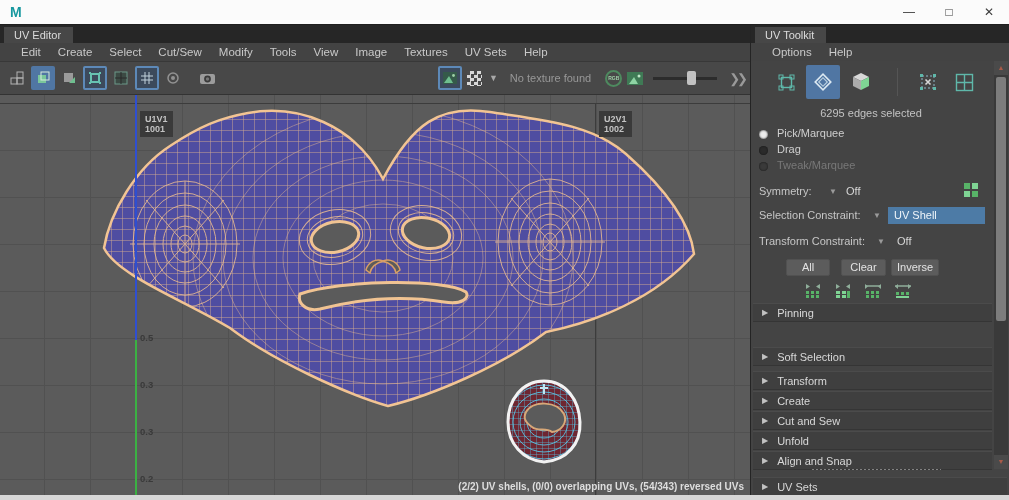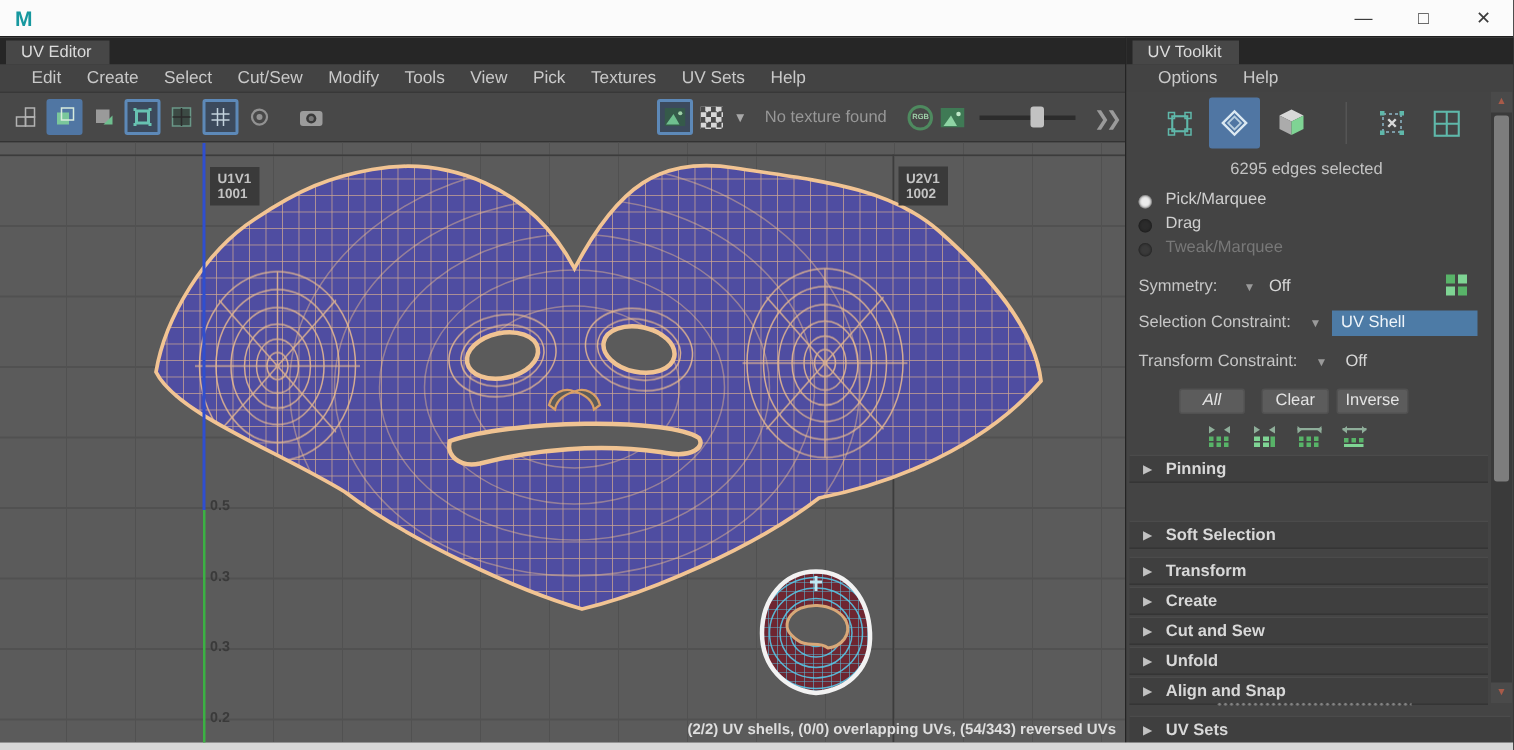--- a/index.html
+++ b/index.html
@@ -81,21 +81,21 @@
   .sel-box{position:absolute;left:137px;width:97px;height:17px;background:#4d7ba6;color:#eef4f9;
     font-size:11px;line-height:17px;padding-left:6px;}
   .cmd-btn{position:absolute;height:17px;background:#5c5c5c;border:1px solid #515151;border-radius:2px;
     color:#e3e3e3;font-size:11px;text-align:center;line-height:15px;}
   .mini-icon{position:absolute;width:22px;height:15px;}
   .section{position:absolute;left:2px;right:17px;height:19px;background:#3f3f3f;
     border-top:1px solid #4b4b4b;border-bottom:1px solid #353535;display:flex;align-items:center;}
   .section.full{right:2px;}
   .tri{color:#c2c2c2;font-size:8px;margin:0 9px 0 9px;}
   .tri::before{content:"▶";}
-  .sec-label{color:#d8d8d8;font-size:11px;font-weight:bold;}
+  .sec-label{color:#d8d8d8;font-size:11px;font-weight:normal;}
   .grip{position:absolute;top:407px;left:60px;width:130px;height:3px;
     background-image:radial-gradient(#828282 1px,transparent 1.2px);background-size:4px 3px;}
   .sbar{position:absolute;top:0;right:1px;width:14px;height:408px;background:#3a3a3a;}
   .sb-btn{position:absolute;left:0;width:14px;height:14px;background:#4a4a4a;color:#a85a48;
     font-size:7px;text-align:center;line-height:14px;}
   .sb-up{top:0;} .sb-up::before{content:"▲";}
   .sb-down{bottom:0;} .sb-down::before{content:"▼";}
   .sb-handle{position:absolute;left:2px;top:16px;width:10px;height:244px;background:#7d7d7d;border-radius:2px;}
 </style>
 </head>
@@ -117,21 +117,21 @@
       <span class="tab">UV Editor</span>
     </div>
     <div class="menubar">
       <span>Edit</span>
       <span>Create</span>
       <span>Select</span>
       <span>Cut/Sew</span>
       <span>Modify</span>
       <span>Tools</span>
       <span>View</span>
-      <span>Pick</span>
+      <span>Image</span>
       <span>Textures</span>
       <span>UV Sets</span>
       <span>Help</span>
     </div>
 
     <div class="toolbar">
       <div class="tbtn">
         <svg width="16" height="16">
             <g fill="none" stroke="#b2b2b2">
               <rect x="2" y="8" width="6" height="6"></rect>
@@ -395,21 +395,21 @@
         </svg>
 
       <span class="f-label" style="top:148px;">Selection Constraint:</span>
       <span class="f-caret" style="left:122px;top:150px;"></span>
       <div class="sel-box" style="top:146px;">UV Shell</div>
 
       <span class="f-label" style="top:174px;">Transform Constraint:</span>
       <span class="f-caret" style="left:126px;top:176px;"></span>
       <span class="f-value" style="left:146px;top:174px;">Off</span>
 
-      <div class="cmd-btn" style="left:35px;top:198px;width:44px;font-style:italic;">All</div>
+      <div class="cmd-btn" style="left:35px;top:198px;width:44px;">All</div>
       <div class="cmd-btn" style="left:90px;top:198px;width:45px;">Clear</div>
       <div class="cmd-btn" style="left:140px;top:198px;width:48px;">Inverse</div>
 
       <svg class="mini-icon" style="left:52px;top:222px;">
           <polygon points="3,1 7,3.5 3,6" fill="#8fae9a"></polygon>
           <polygon points="17,1 13,3.5 17,6" fill="#8fae9a"></polygon>
           <g fill="#58b368">
             <rect x="3" y="8" width="3" height="3"></rect>
             <rect x="8" y="8" width="3" height="3"></rect>
             <rect x="13" y="8" width="3" height="3"></rect>

